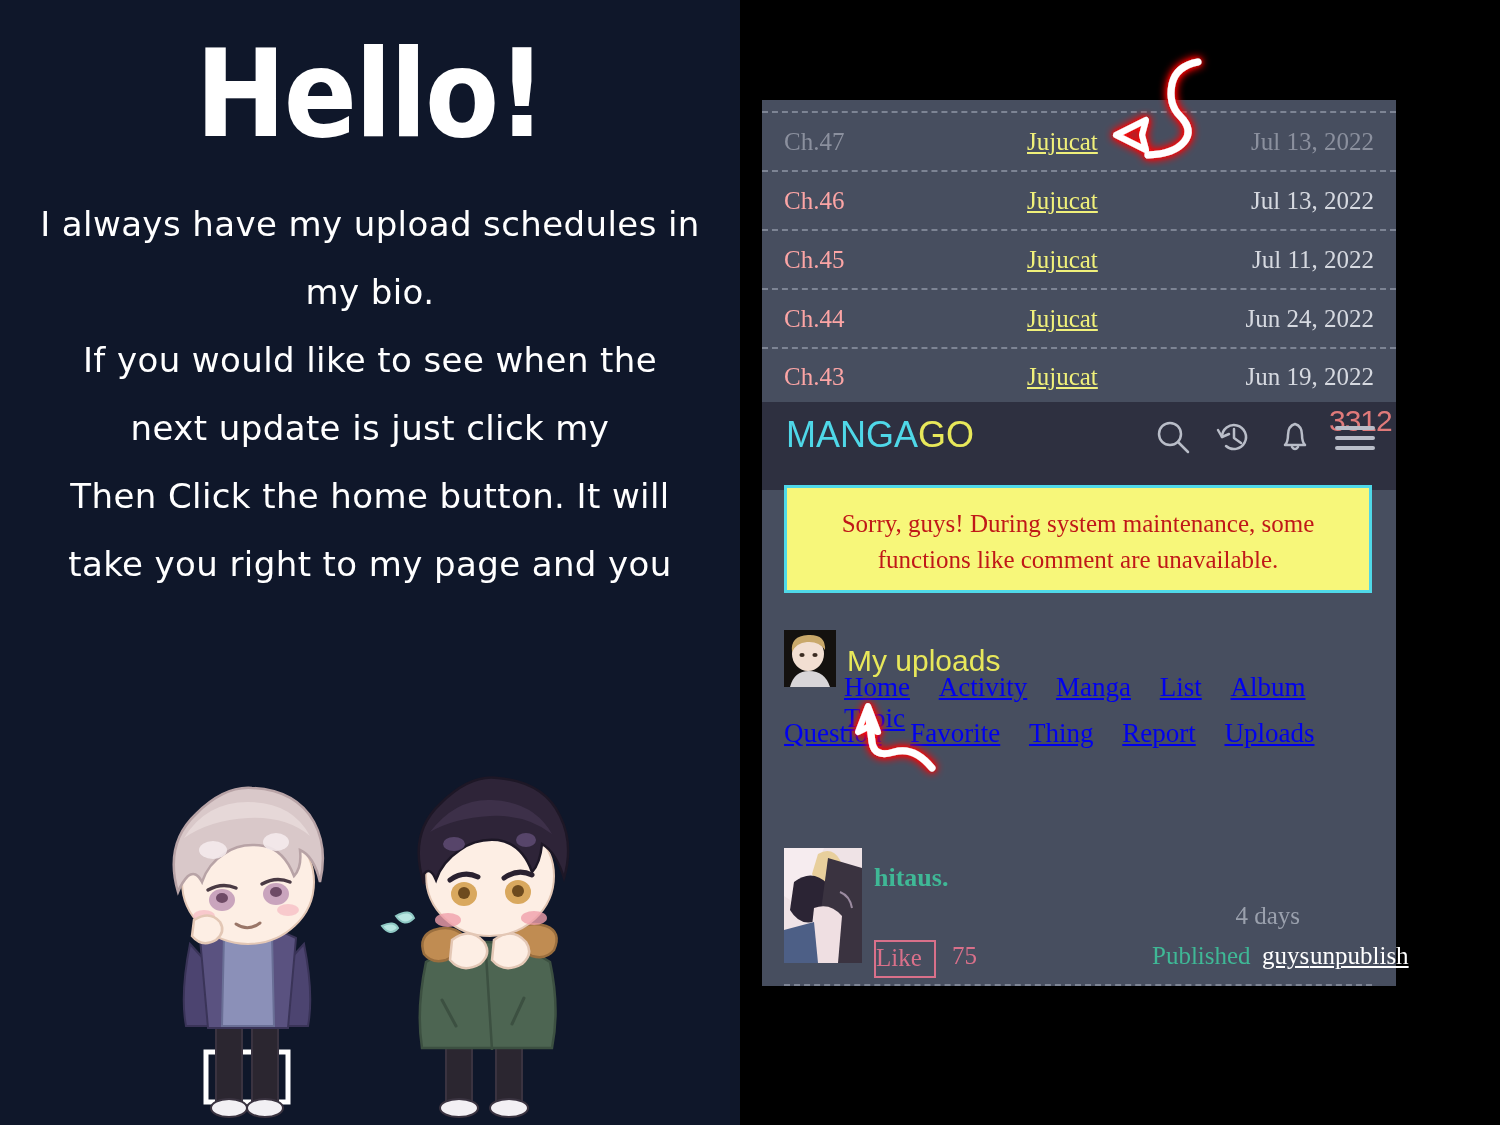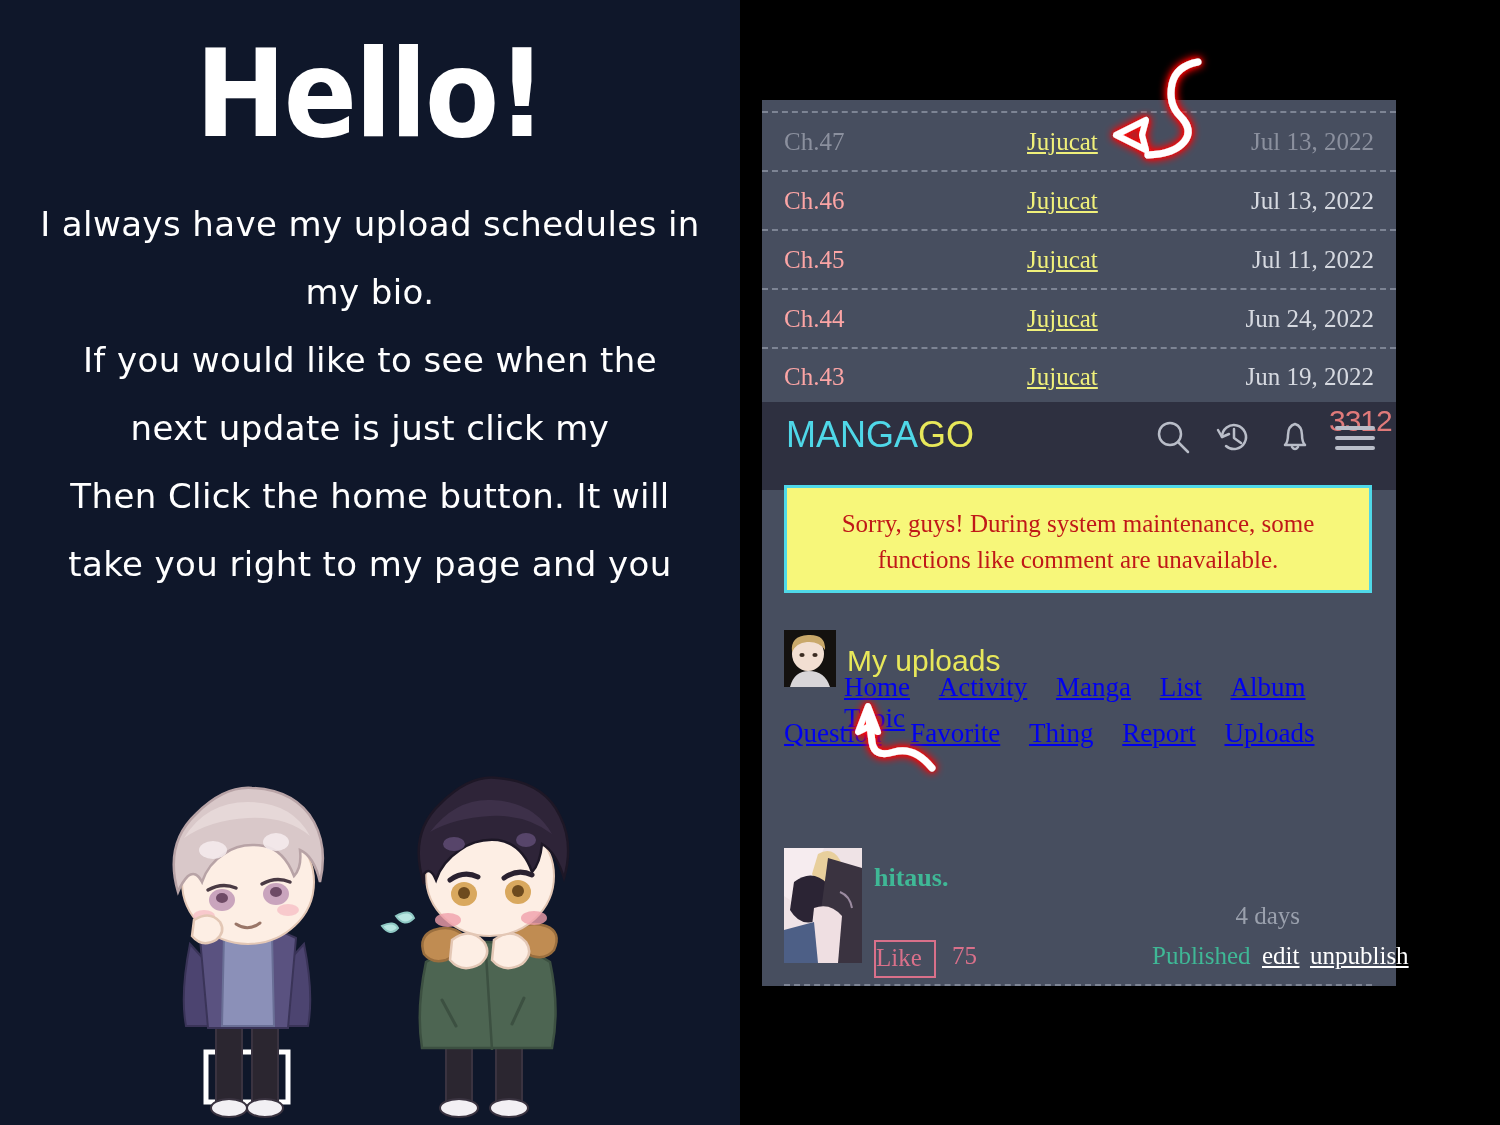--- a/index.html
+++ b/index.html
@@ -367,21 +367,21 @@
       <path d="M56 44 q10 4 12 16" stroke="#9b8ba0" stroke-width="2" fill="none"></path>
     </svg>
 
     <div id="post-title">hitaus.</div>
     <div id="post-age">4 days</div>
 
     <div id="like-btn">Like</div>
     <div id="like-count">75</div>
 
     <div id="post-status">Published</div>
-    <a id="post-edit" href="#">edit</a>
+    <a id="post-edit" href="#">guys</a>
     <a id="post-unpublish" href="#">unpublish</a>
   </div>
 
   <div id="post-divider"></div>
 </div>
 
 <svg id="annotations" viewBox="0 0 1500 1125">
   <defs>
     <filter id="redglow" x="-60%" y="-60%" width="220%" height="220%">
       <feGaussianBlur in="SourceAlpha" stdDeviation="5" result="b1"></feGaussianBlur>

